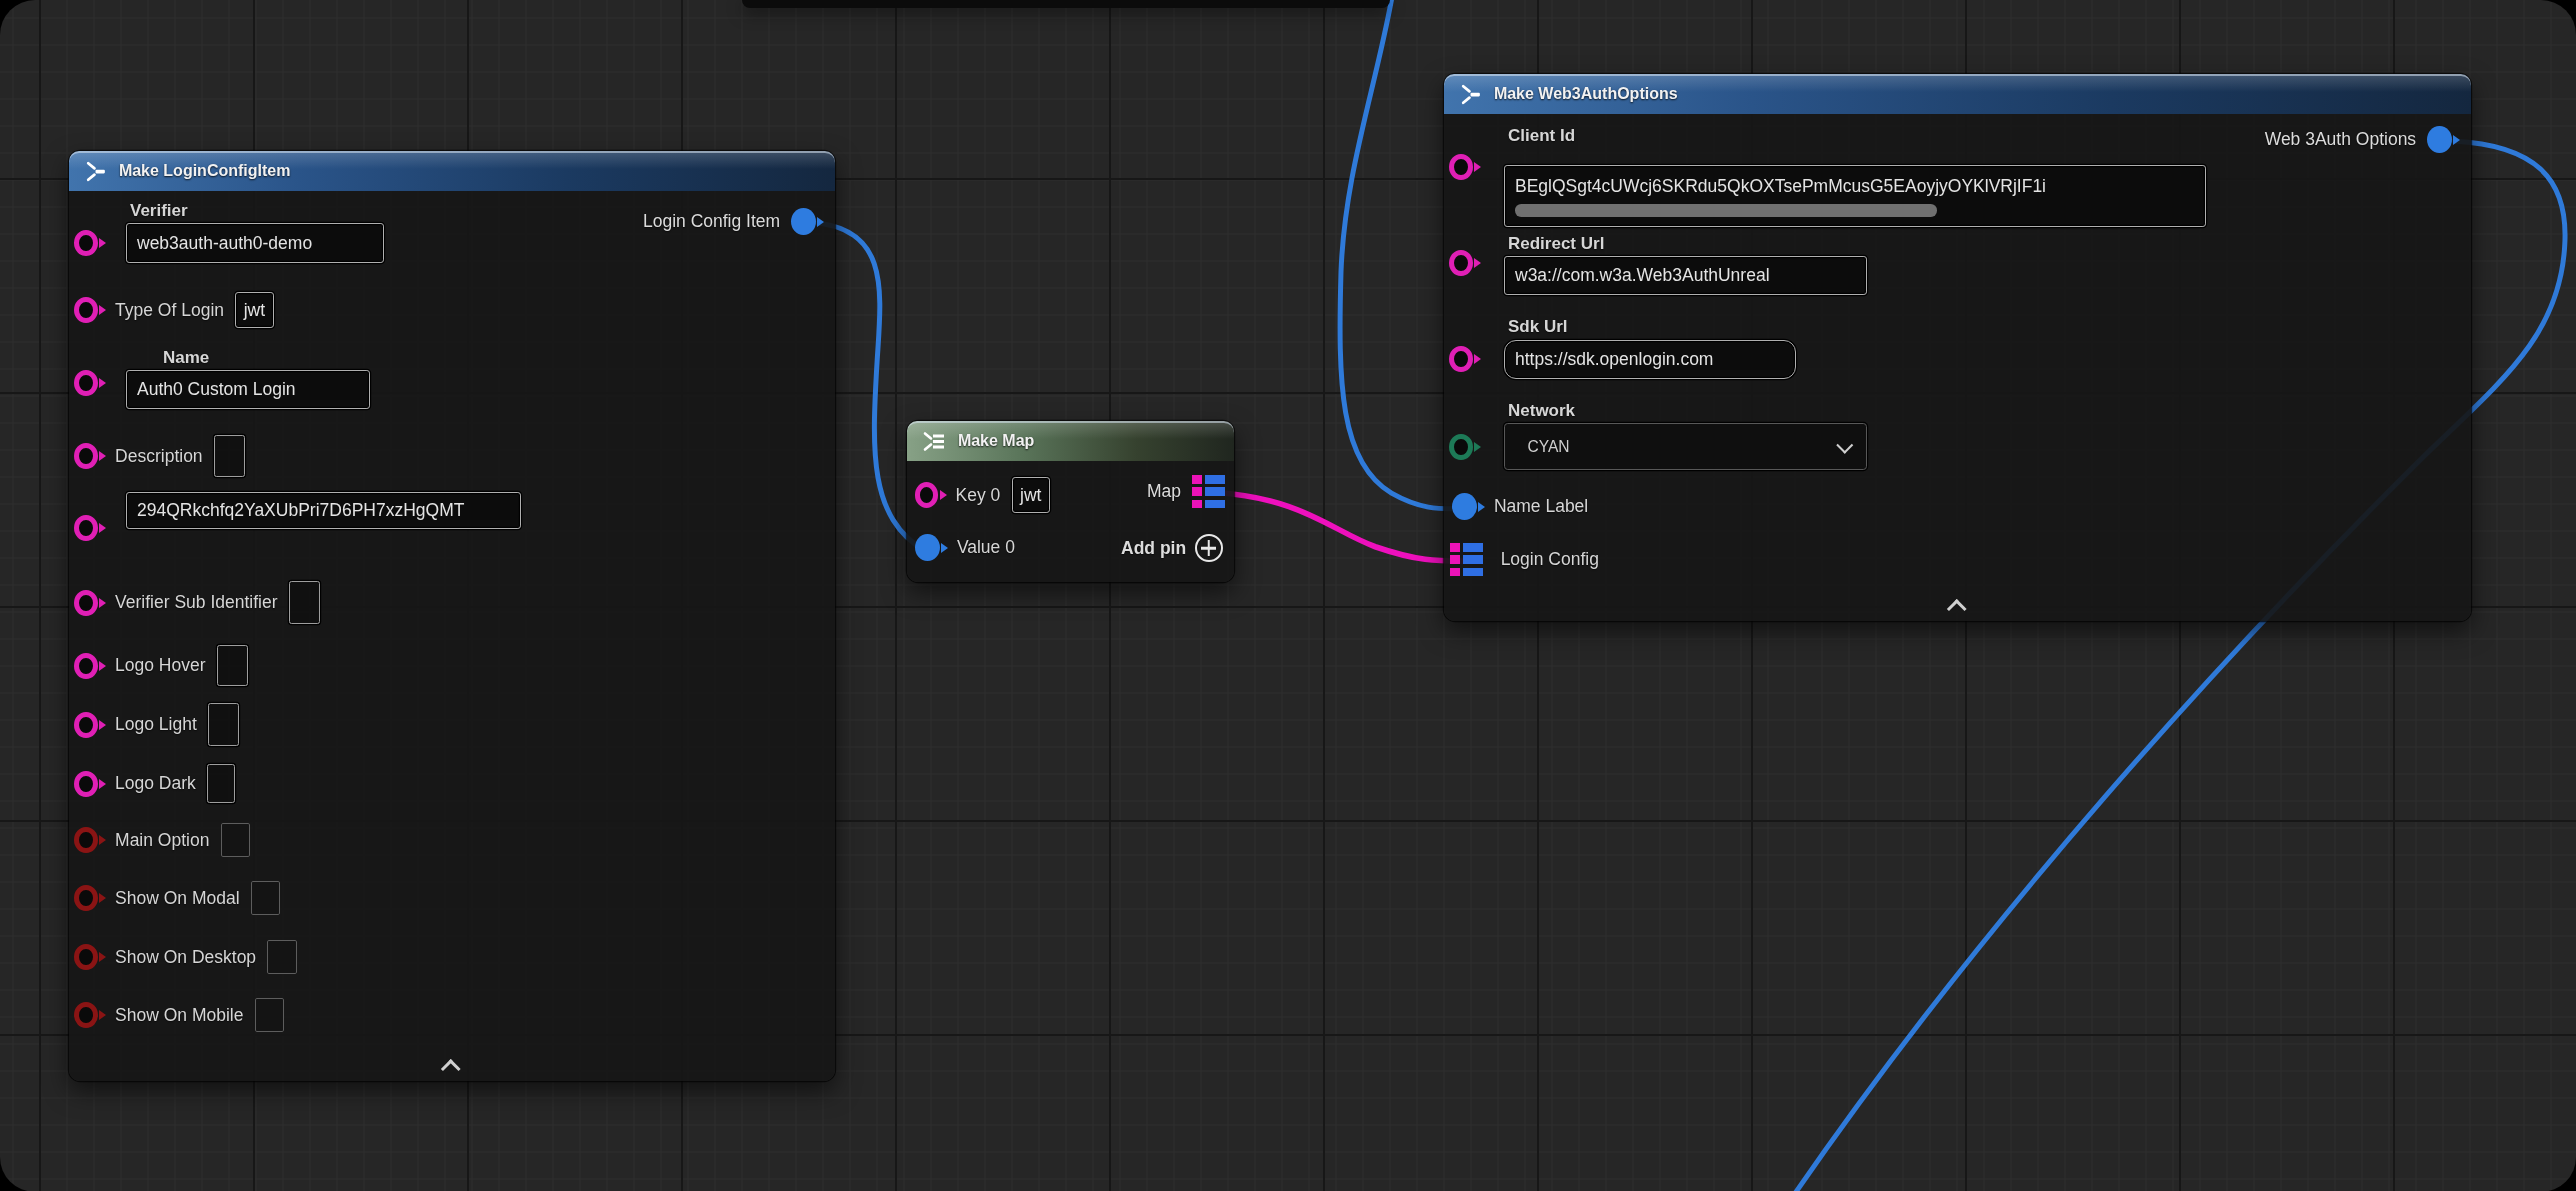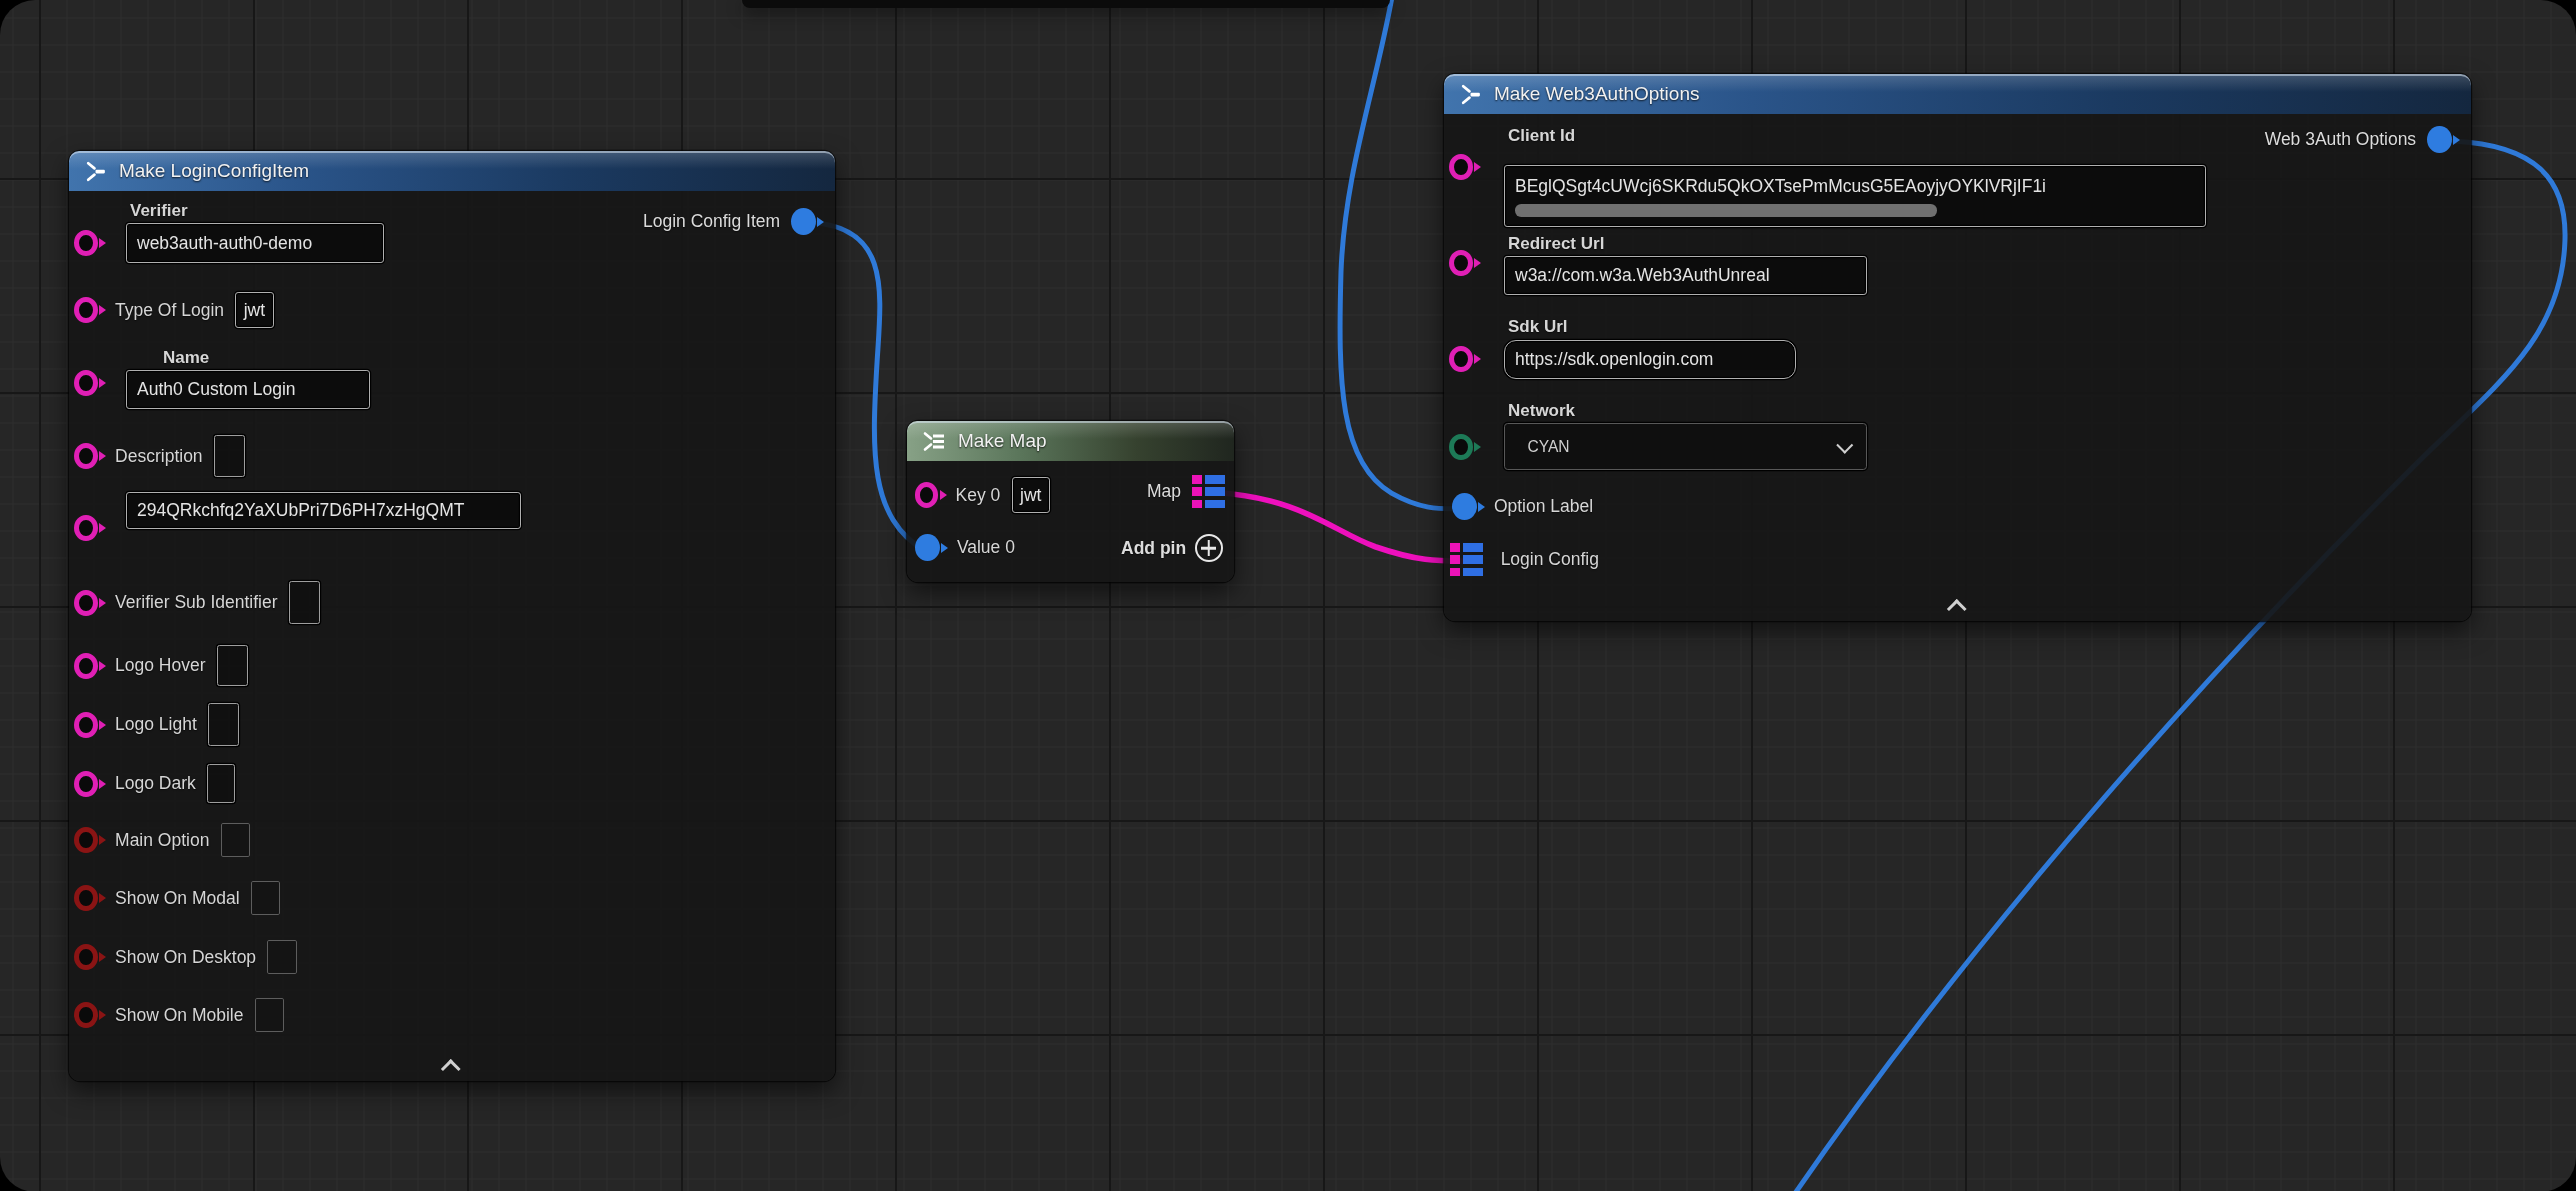--- a/index.html
+++ b/index.html
@@ -19,21 +19,21 @@
   
   .node{position:absolute;z-index:2;background:rgba(23,23,23,0.93);border-radius:11.2px;
         box-shadow:0 10px 24px rgba(0,0,0,.55),0 0 0 1.2px rgba(0,0,0,.65);}
   .nhead{position:absolute;left:0;top:0;right:0;height:40px;border-radius:10px 10px 0 0;
          display:flex;align-items:center;gap:11.2px;padding:0 13.7px;box-sizing:border-box;
          box-shadow:inset 0 1.9px 0 rgba(215,228,240,.55);}
   .nhead.blue{background:linear-gradient(180deg,rgba(255,255,255,.18),rgba(255,255,255,0) 45%),
               linear-gradient(90deg,#4174ad 0%,#2a5489 30%,#1b3a61 65%,#14273f 100%);}
   .nhead.green{background:linear-gradient(180deg,rgba(255,255,255,.18),rgba(255,255,255,0) 45%),
                linear-gradient(90deg,#87a186 0%,#5a755a 35%,#36422f 70%,#20261f 100%);}
-  .ntitle{color:#f2f2f2;font-size:19px;font-weight:400;text-shadow:0 1.2px 1.9px rgba(0,0,0,.8);white-space:nowrap;text-align:center;}
+  .ntitle{color:#f2f2f2;font-size:16px;font-weight:700;text-shadow:0 1.2px 1.9px rgba(0,0,0,.8);white-space:nowrap;text-align:center;}
   .hicon{display:flex;align-items:center;}
 
   
   .pin{position:relative;width:13.7px;height:16px;border-radius:50%;flex:0 0 auto;}
   .pin.ring{border:5.6px solid;background:rgba(0,0,0,.55);}
   .pin.solid{width:25px;height:27.4px;border:0;}
   .pin::after{content:"";position:absolute;top:50%;transform:translateY(-50%);
               border-top:5.6px solid transparent;border-bottom:5.6px solid transparent;
               border-left:7.5px solid;}
   .pin.ring::after{right:-13.7px;border-left-color:inherit;}
@@ -274,21 +274,21 @@
 
       <span class="flabel" style="left:64px;top:327px;">Network</span>
       <span class="pin ring teal" style="position:absolute;left:5px;top:360px;"></span>
       <div class="dd" style="left:60px;top:349px;width:363px;height:47px;">
         <span>CYAN</span>
         <span class="ddchev"></span>
       </div>
 
       <div class="row" style="left:7.5px;top:419px;">
         <span class="pin solid blue" style="margin-right:6.2px;"></span>
-        <span class="plabel">Option Label</span>
+        <span class="plabel">Name Label</span>
       </div>
 
       <div class="row" style="left:6.2px;top:469px;">
         <span class="mappin" style="margin-right:6.2px;">
           <i class="pk"></i>
             <i class="bl"></i>
             <i class="pk"></i>
             <i class="bl"></i>
             <i class="pk"></i>
             <i class="bl"></i>

